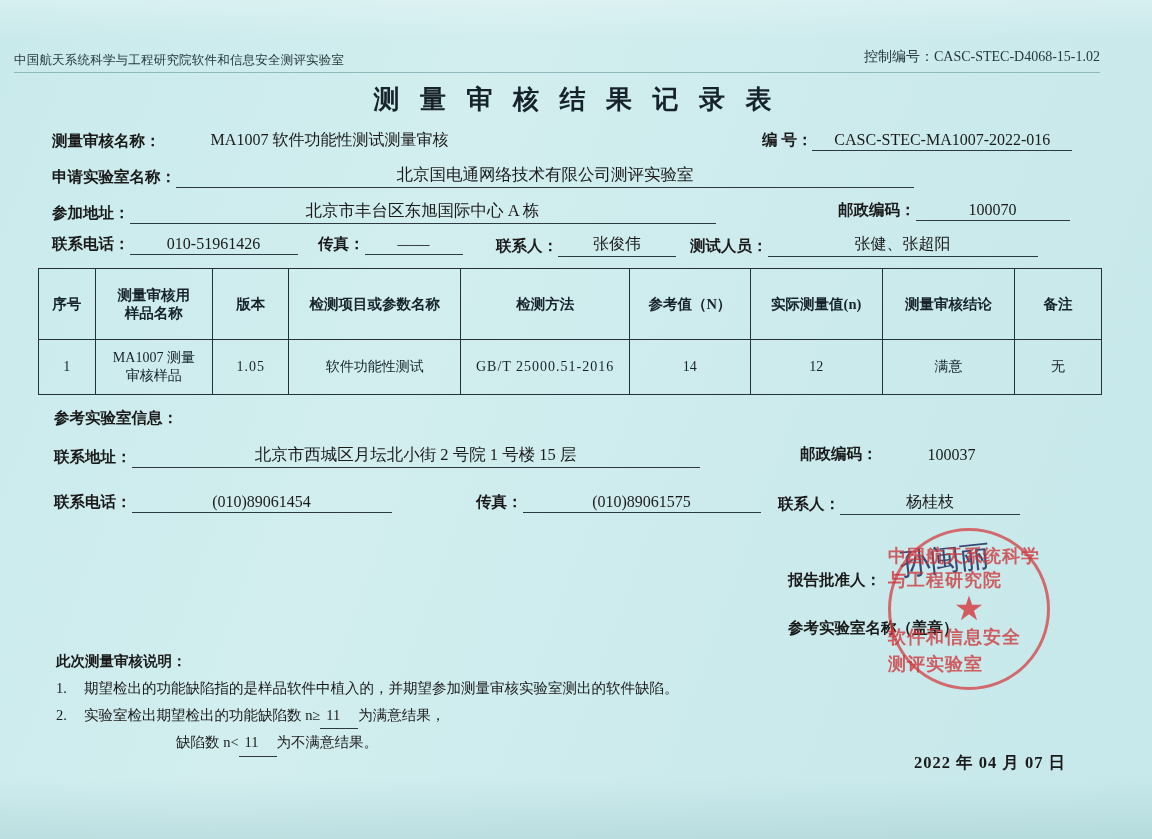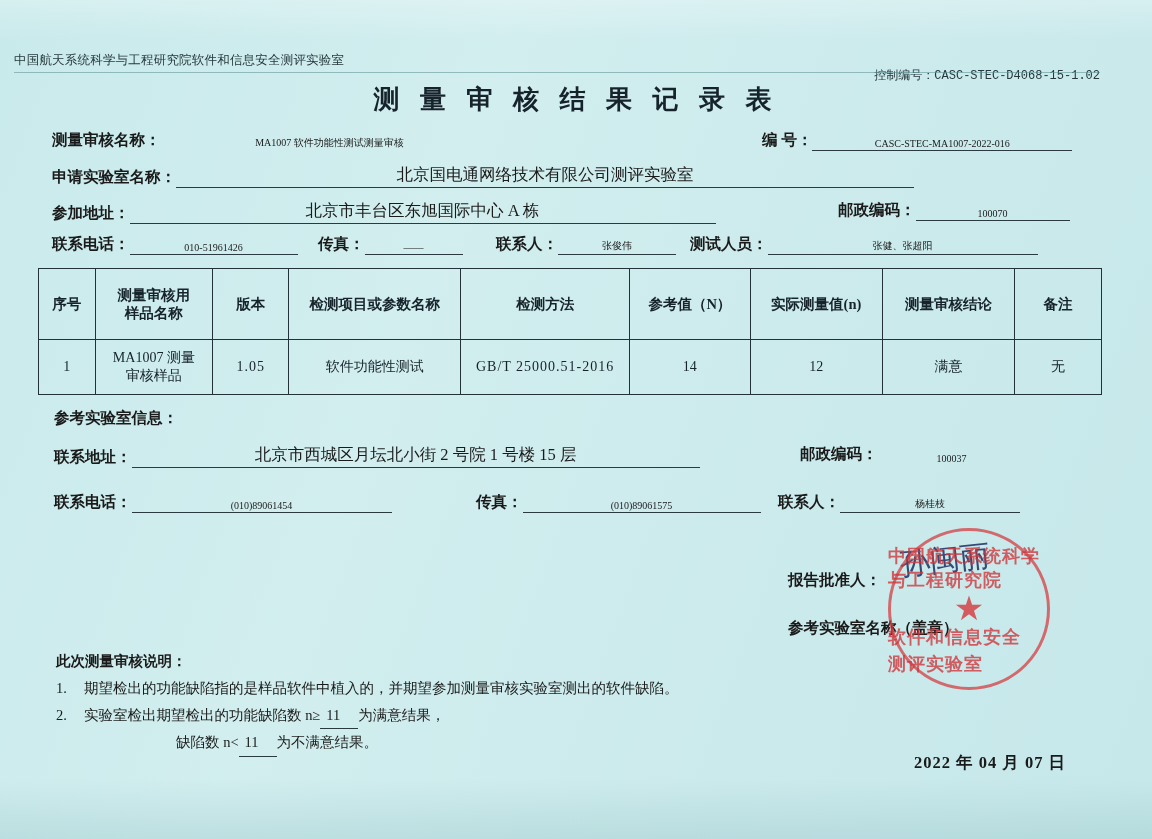--- a/index.html
+++ b/index.html
@@ -37,23 +37,23 @@
   .hdr-left {
     position: absolute;
     left: 14px; top: 52px;
     font-family: Liberation Serif, serif;
     font-size: 12.5px;
     letter-spacing: 0.2px;
     color: #26383c;
   }
   .hdr-right {
     position: absolute;
-    right: 52px; top: 67px;
-    font-family: Liberation Mono, monospace;
-    font-size: 12px;
+    right: 52px; top: 48px;
+    font-family: Liberation Serif, serif;
+    font-size: 14px;
     color: #26383c;
     white-space: nowrap;
   }
   .hdr-rule {
     position: absolute;
     left: 14px; top: 72px;
     width: 1086px;
     height: 1px;
     background: #5d8f93;
     opacity: 0.55;
@@ -80,21 +80,21 @@
   .lbl {
     font-weight: bold;
     white-space: nowrap;
     font-size: 15.5px;
   }
   .val {
     text-align: center;
     border-bottom: 1px solid #2a3a40;
     padding: 0 4px 1px 4px;
     white-space: nowrap;
-    font-size: 10px;
+    font-size: 16px;
   }
   .val.noline { border-bottom: none; }
   .val.big { font-size: 16.5px; }
 
   
   .tbl {
     position: absolute;
     left: 38px;
     top: 268px;
     width: 1064px;

